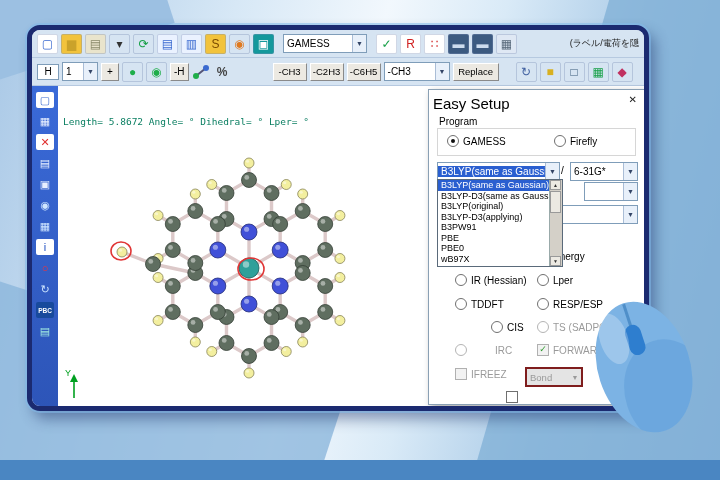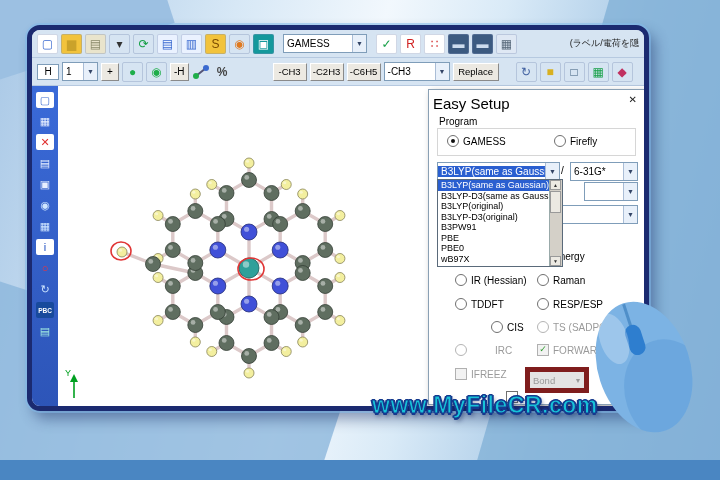--- a/index.html
+++ b/index.html
@@ -62,21 +62,21 @@
   .sep-slash{position:absolute;font-size:10px;color:#000;}
   .dd-list{position:absolute;left:8px;top:89px;width:124px;height:86px;background:#fff;border:1px solid #5a6a7a;z-index:40;}
   .dd-items{position:absolute;left:0;top:0;right:12px;bottom:0;overflow:hidden;}
   .dd-item{height:10.5px;line-height:10.5px;font-size:9px;padding-left:3px;white-space:nowrap;overflow:hidden;}
   .dd-item.sel{background:#2a5fd0;color:#fff;}
   .dd-scroll{position:absolute;right:0;top:0;bottom:0;width:12px;background:#d4d0c8;border-left:1px solid #9aa;}
   .dd-up,.dd-down{position:absolute;left:0;width:11px;height:10px;background:#ece9e2;border:1px solid #999;
     box-sizing:border-box;font-size:5px;display:flex;align-items:center;justify-content:center;color:#333;}
   .dd-up{top:0;} .dd-down{bottom:0;}
   .dd-thumb{position:absolute;left:0;top:11px;width:11px;height:22px;background:#ece9e2;border:1px solid #999;box-sizing:border-box;}
-  .bond-combo{position:absolute;left:96px;top:277px;width:54px;height:16px;background:#e4e4e4;border:5px solid #7f1d1d;
+  .bond-combo{position:absolute;left:96px;top:277px;width:54px;height:16px;background:#e4e4e4;border:2px solid #7f1d1d;
     display:flex;align-items:center;font-size:9.5px;color:#9a9a9a;}
   .bond-combo .combo-val{flex:1;padding:0 3px;}
   .bond-combo .combo-arrow{width:12px;text-align:center;font-size:7px;color:#9a9a9a;}
 
   
   .watermark{position:absolute;left:372px;top:392px;z-index:50;font-size:23px;font-weight:bold;letter-spacing:.5px;
     color:#17c2d8;-webkit-text-stroke:1px #153a8e;
     text-shadow:-1.5px 0 #153a8e,1.5px 0 #153a8e,0 -1.5px #153a8e,0 1.5px #153a8e,2px 3px 4px rgba(10,30,80,.5);}
   .mouse{position:absolute;left:568px;top:265px;z-index:40;}
 </style>
@@ -173,20 +173,21 @@
           <div class="sb-icon" style="color: rgb(207, 230, 255);">▦</div>
           <div class="sb-icon" style="background: rgb(255, 255, 255); color: rgb(32, 80, 192);">i</div>
           <div class="sb-icon" style="color: rgb(255, 48, 48);">○</div>
           <div class="sb-icon" style="color: rgb(207, 230, 255);">↻</div>
           <div class="sb-icon small" style="background: rgb(24, 74, 156); color: rgb(255, 255, 255);">PBC</div>
           <div class="sb-icon" style="color: rgb(159, 232, 224);">▤</div>
         </div>
 
       <div class="canvas">
         <div class="info">
+          <div>Length= 5.8672 Angle= ° Dihedral= ° Lper= °</div>
         </div>
         <svg id="mol-svg" viewBox="0 0 586 322" preserveAspectRatio="xMinYMin meet">
             <line x1="191" y1="182" x2="191" y2="146" stroke="#dcc9c9" stroke-width="3.4" stroke-linecap="round"></line>
             <line x1="191" y1="146" x2="168.4833395016046" y2="133" stroke="#dcc9c9" stroke-width="3.4" stroke-linecap="round"></line>
             <line x1="168.4833395016046" y1="133" x2="168.48333950160458" y2="107" stroke="#dcc9c9" stroke-width="3.4" stroke-linecap="round"></line>
             <line x1="168.48333950160458" y1="107" x2="191" y2="94" stroke="#dcc9c9" stroke-width="3.4" stroke-linecap="round"></line>
             <line x1="191" y1="94" x2="213.5166604983954" y2="106.99999999999999" stroke="#dcc9c9" stroke-width="3.4" stroke-linecap="round"></line>
             <line x1="213.5166604983954" y1="106.99999999999999" x2="213.5166604983954" y2="133" stroke="#dcc9c9" stroke-width="3.4" stroke-linecap="round"></line>
             <line x1="213.5166604983954" y1="133" x2="191" y2="146" stroke="#dcc9c9" stroke-width="3.4" stroke-linecap="round"></line>
             <line x1="168.48333950160458" y1="107" x2="153.76090763726913" y2="98.50000000000001" stroke="#dcc9c9" stroke-width="3.4" stroke-linecap="round"></line>
@@ -399,21 +400,21 @@
           <span class="combo-val"></span>
           <span class="combo-arrow">▼</span>
         </div>
 
         <div class="dd-list">
           <div class="dd-items">
 
           <div class="dd-item sel">B3LYP(same as Gaussian)</div>
               <div class="dd-item">B3LYP-D3(same as Gaussian)</div>
               <div class="dd-item">B3LYP(original)</div>
-              <div class="dd-item">B3LYP-D3(original)</div>
+              <div class="dd-item">B3LYP-D3(applying)</div>
               <div class="dd-item">B3PW91</div>
               <div class="dd-item">PBE</div>
               <div class="dd-item">PBE0</div>
               <div class="dd-item">wB97X</div>
             </div>
           <div class="dd-scroll">
             <div class="dd-up">▲</div>
             <div class="dd-thumb"></div>
             <div class="dd-down">▼</div>
           </div>
@@ -427,21 +428,21 @@
           <span class="radio"></span>
           <span>Energy</span>
         </label>
 
         <label class="rd" style="left:26px;top:184px;">
           <span class="radio"></span>
           <span>IR (Hessian)</span>
         </label>
         <label class="rd" style="left:108px;top:184px;">
           <span class="radio"></span>
-          <span>Raman</span>
+          <span>Lper</span>
         </label>
 
         <label class="rd" style="left:26px;top:208px;">
           <span class="radio"></span>
           <span>TDDFT</span>
         </label>
         <label class="rd" style="left:108px;top:208px;">
           <span class="radio"></span>
           <span>RESP/ESP</span>
         </label>
@@ -474,21 +475,20 @@
         </div>
 
         <label class="rd" style="left:14px;top:301px;flex-direction:column;">
           <span class="chk"></span>
           <span>Reset before applying changes</span>
         </label>
       </div>
     </div>
   </div>
 
-  <div class="watermark">www.MyFileCR.com</div>
 
   <svg class="mouse" width="152" height="205" viewBox="0 0 152 205">
     <defs>
         <clipPath id="mclip">
           <ellipse cx="76" cy="102" rx="46" ry="67"></ellipse>
         </clipPath>
       </defs>
     <g transform="rotate(-18 76 102)">
       <ellipse cx="76" cy="102" rx="46" ry="67" fill="#7cb3e4"></ellipse>
       <ellipse cx="92" cy="134" rx="44" ry="54" fill="#64a2da" opacity="0.65" clip-path="url(#mclip)"></ellipse>

